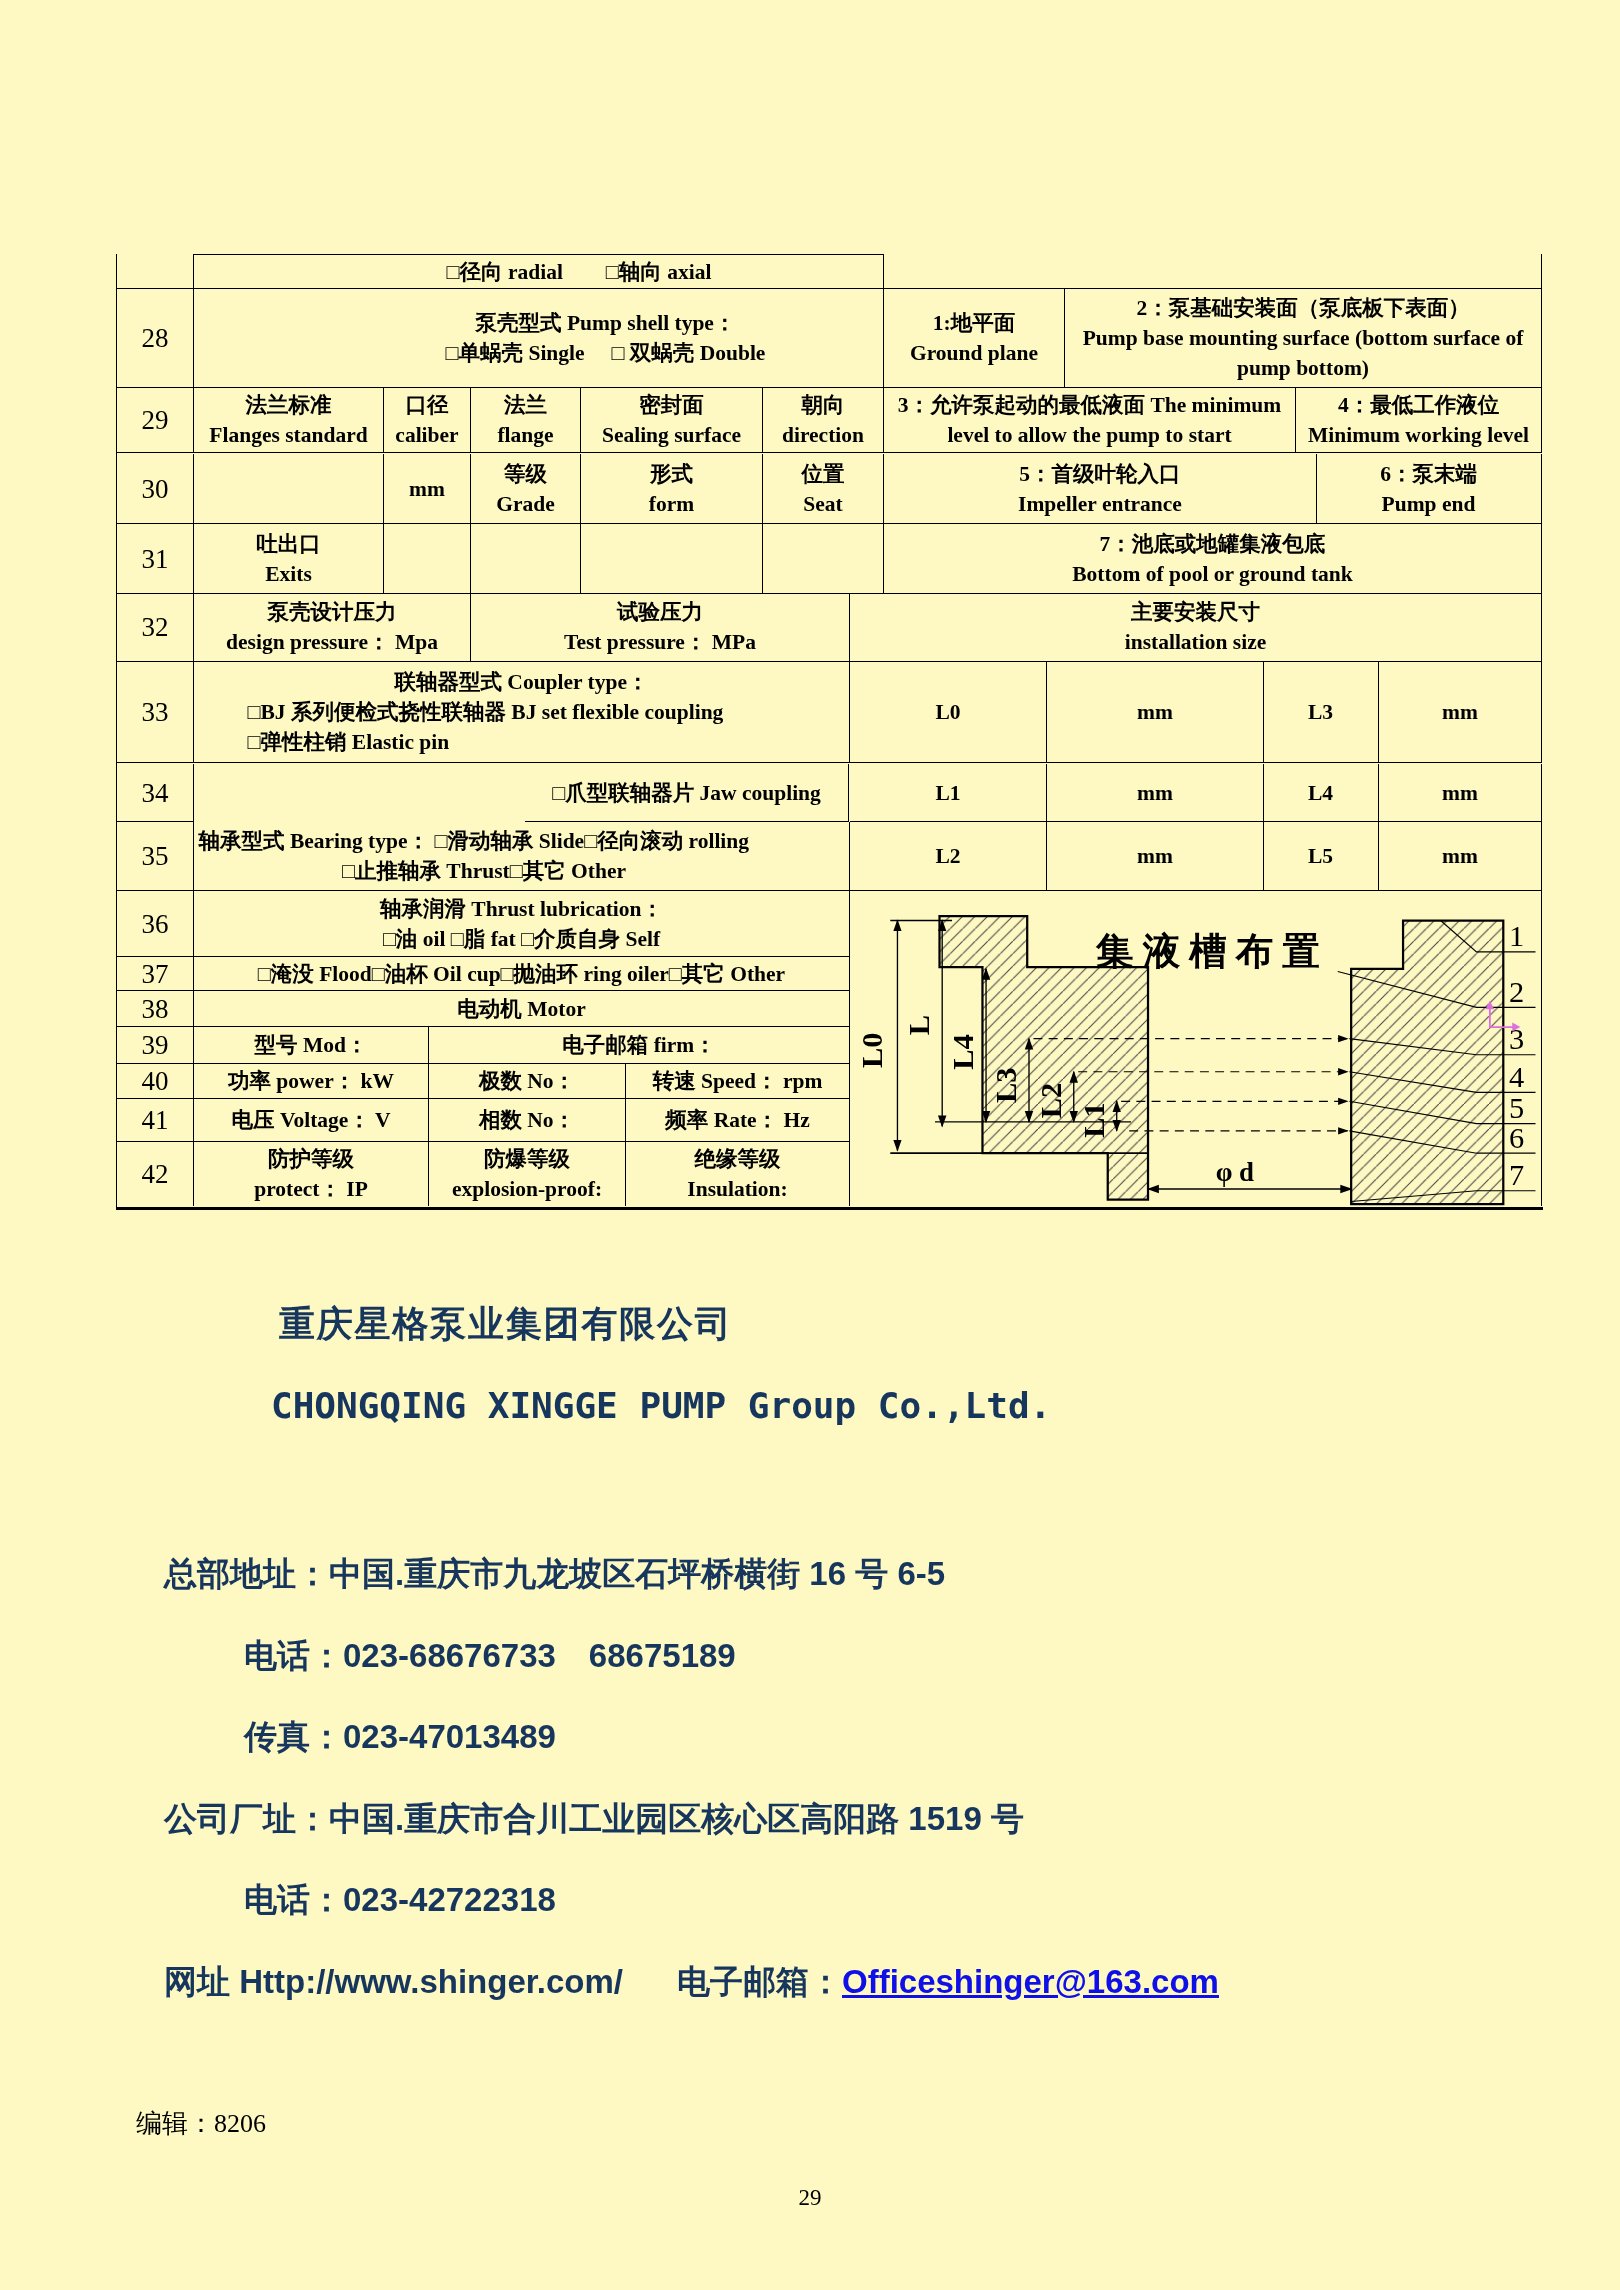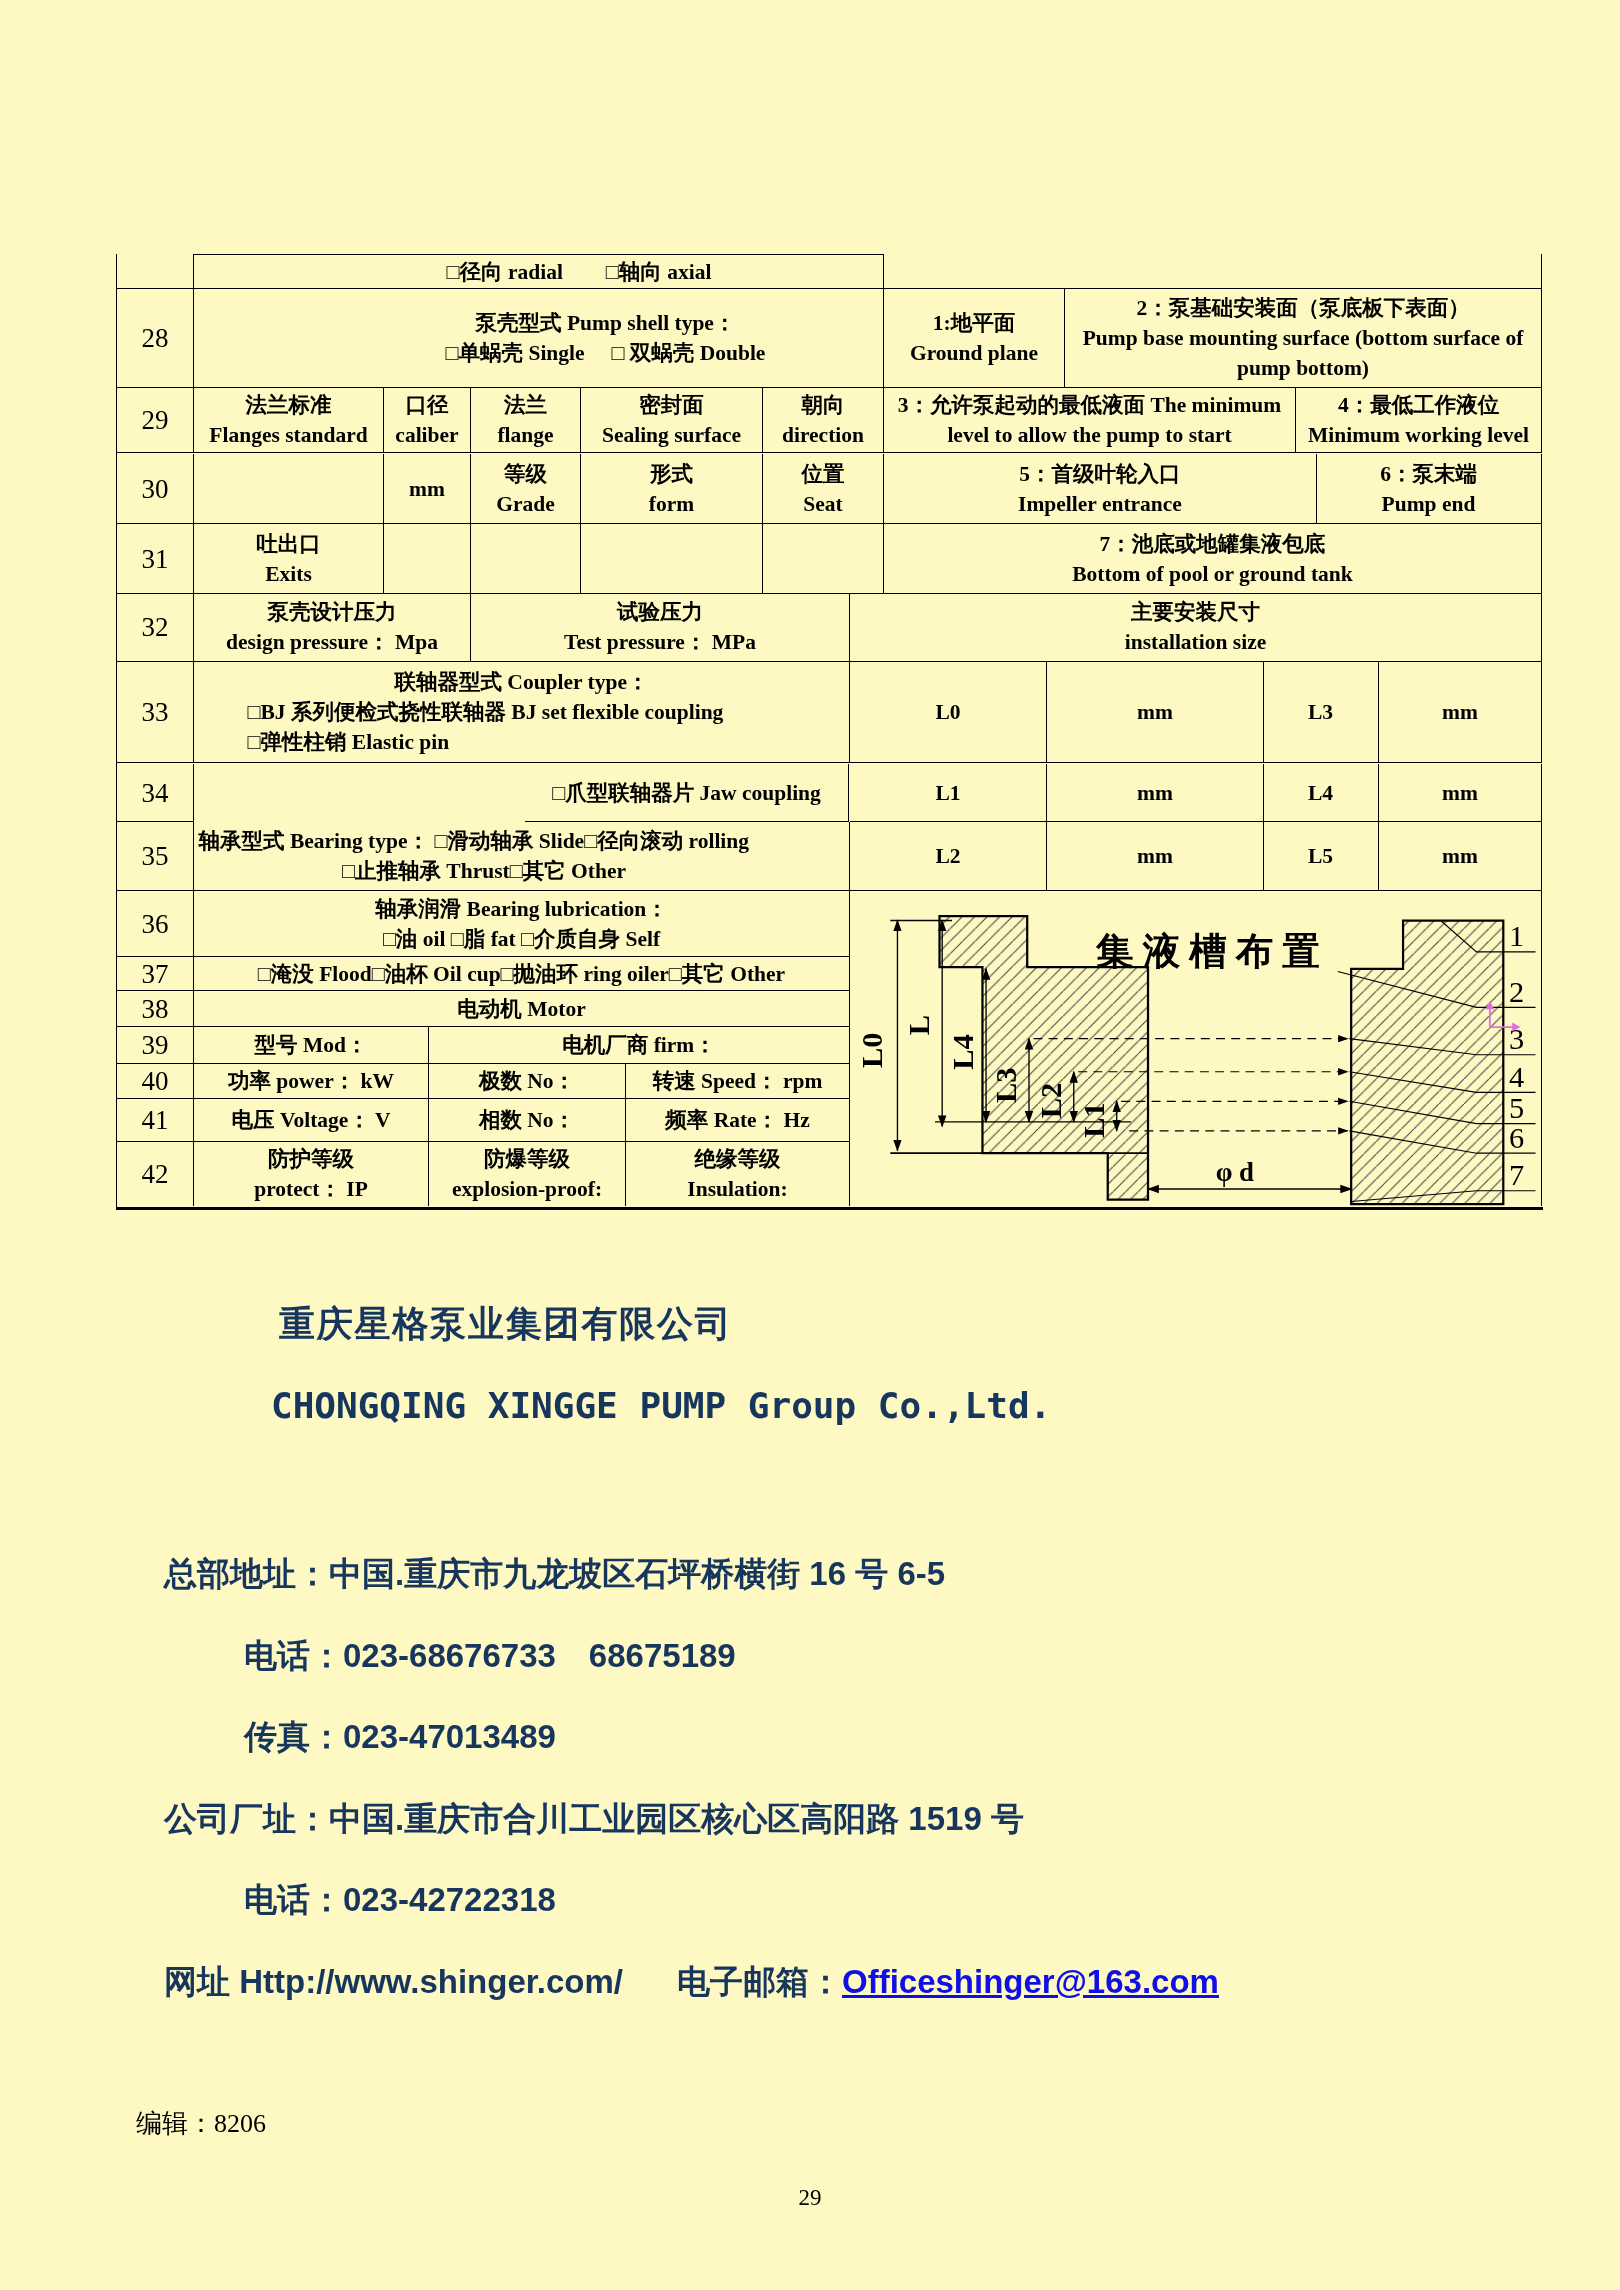--- a/index.html
+++ b/index.html
@@ -141,29 +141,29 @@
     <div class="cell" style="left:77px;top:568px;width:656px;height:69px;">
       <div class="subline padl10" style="text-align:left;">轴承型式 Bearing type： □滑动轴承 Slide□径向滚动 rolling</div>
       <div class="subline indent2">□止推轴承 Thrust□其它 Other</div>
     </div>
     <div class="cell" style="left:733px;top:568px;width:197px;height:69px;">L2</div>
     <div class="cell" style="left:930px;top:568px;width:217px;height:69px;">mm</div>
     <div class="cell" style="left:1146px;top:568px;width:116px;height:69px;">L5</div>
     <div class="cell" style="left:1262px;top:568px;width:163px;height:69px;">mm</div>
 
     <div class="cell num" style="left:0;top:637px;width:77px;height:66px;">36</div>
-    <div class="cell" style="left:77px;top:637px;width:656px;height:66px;">轴承润滑 Bearing lubrication：
+    <div class="cell" style="left:77px;top:637px;width:656px;height:66px;">轴承润滑 Thrust lubrication：
 □油 oil □脂 fat □介质自身 Self</div>
     <div class="cell num" style="left:0;top:703px;width:77px;height:34px;">37</div>
     <div class="cell" style="left:77px;top:703px;width:656px;height:34px;">□淹没 Flood□油杯 Oil cup□抛油环 ring oiler□其它 Other</div>
     <div class="cell num" style="left:0;top:737px;width:77px;height:36px;">38</div>
     <div class="cell" style="left:77px;top:737px;width:656px;height:36px;">电动机 Motor</div>
     <div class="cell num" style="left:0;top:773px;width:77px;height:37px;">39</div>
     <div class="cell" style="left:77px;top:773px;width:235px;height:37px;">型号 Mod：</div>
-    <div class="cell" style="left:312px;top:773px;width:421px;height:37px;">电机厂商 firm：</div>
+    <div class="cell" style="left:312px;top:773px;width:421px;height:37px;">电子邮箱 firm：</div>
     <div class="cell num" style="left:0;top:810px;width:77px;height:35px;">40</div>
     <div class="cell" style="left:77px;top:810px;width:235px;height:35px;">功率 power：      kW</div>
     <div class="cell" style="left:312px;top:810px;width:197px;height:35px;">极数 No：</div>
     <div class="cell" style="left:509px;top:810px;width:224px;height:35px;">转速 Speed：    rpm</div>
     <div class="cell num" style="left:0;top:845px;width:77px;height:43px;">41</div>
     <div class="cell" style="left:77px;top:845px;width:235px;height:43px;">电压 Voltage：      V</div>
     <div class="cell" style="left:312px;top:845px;width:197px;height:43px;">相数 No：</div>
     <div class="cell" style="left:509px;top:845px;width:224px;height:43px;">频率 Rate：      Hz</div>
     <div class="cell num nob" style="left:0;top:888px;width:77px;height:64px;">42</div>
     <div class="cell nob" style="left:77px;top:888px;width:235px;height:64px;">防护等级

